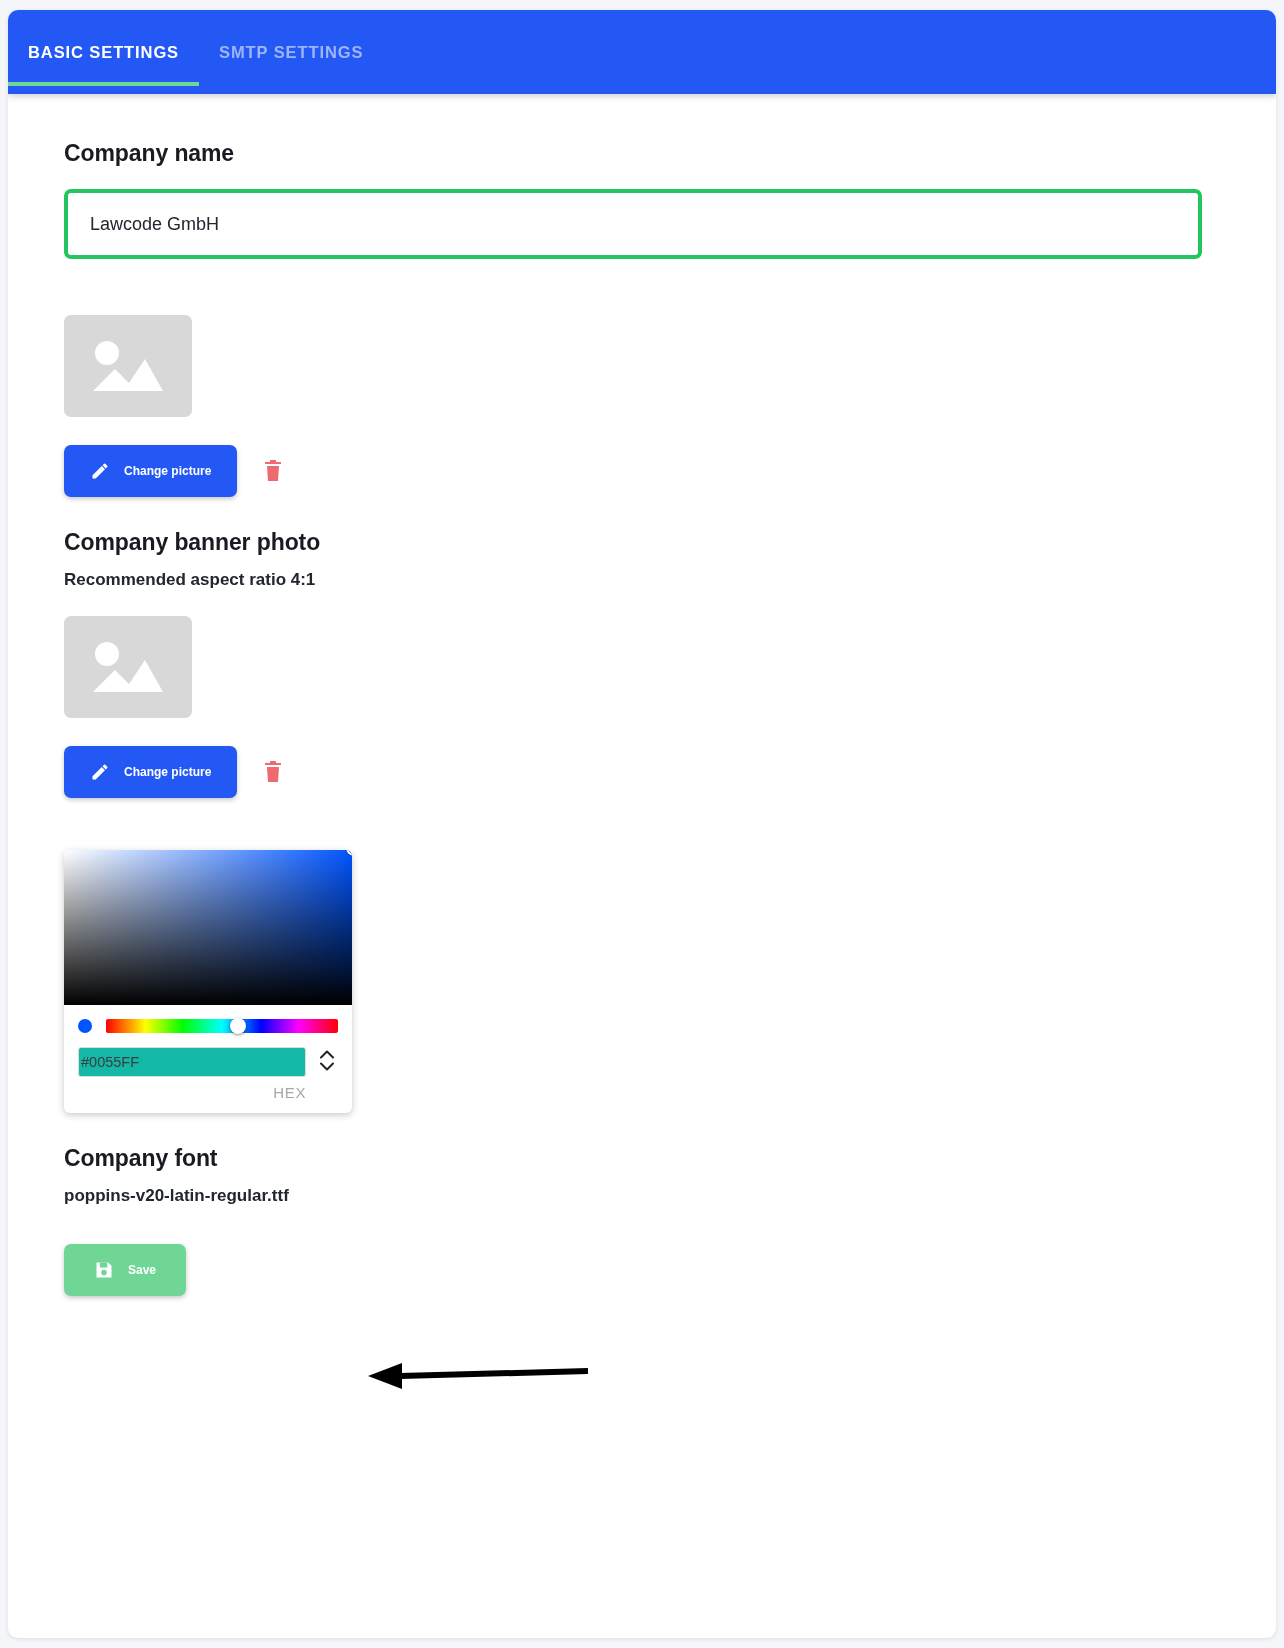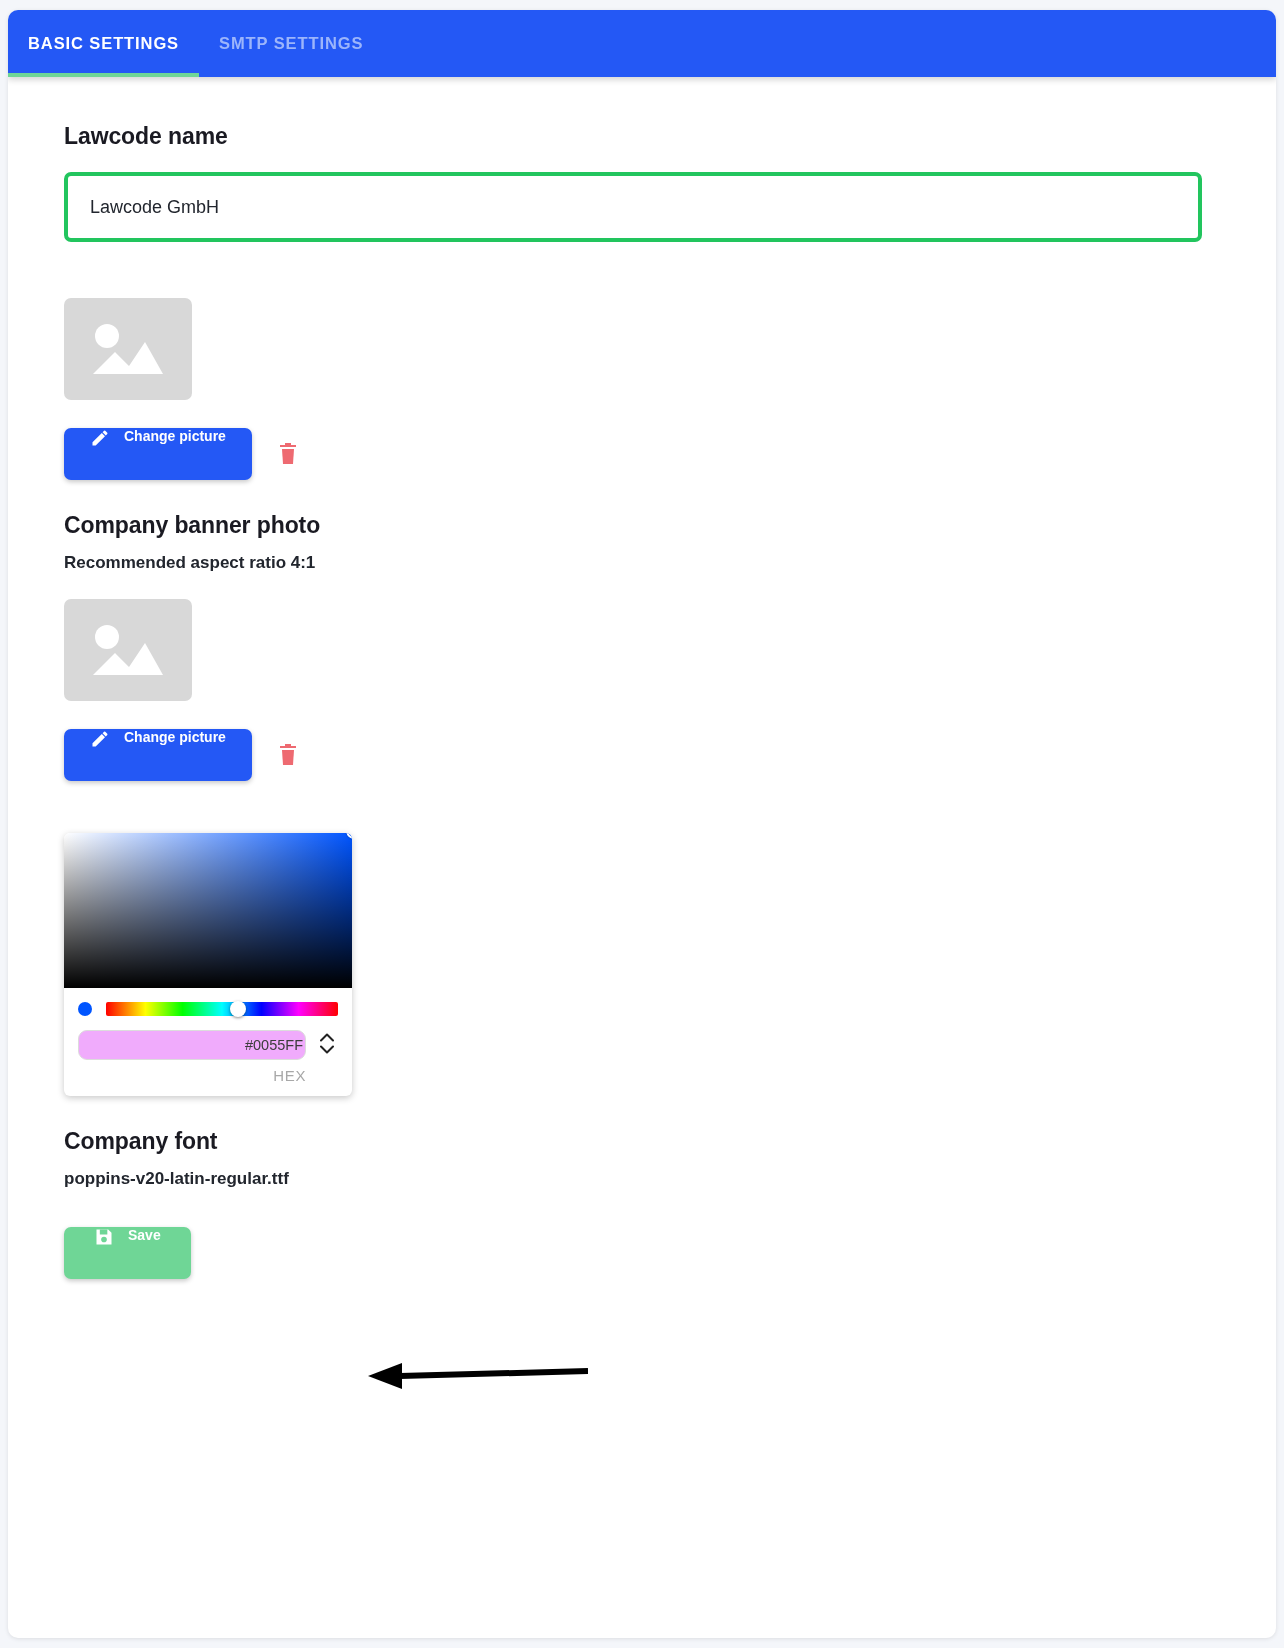--- a/index.html
+++ b/index.html
@@ -20,21 +20,21 @@
     left: 8px; top: 10px;
     width: 1268px; height: 1628px;
     background: #ffffff;
     border-radius: 10px;
     box-shadow: 0 1px 4px rgba(0,0,0,0.10);
     overflow: hidden;
   }
   
   .tabbar {
     position: relative;
-    height: 67px;
+    height: 84px;
     background: #2458f5;
     display: flex;
     align-items: center;
     padding-left: 0;
     box-shadow: 0 3px 6px rgba(0,0,0,0.16);
   }
   .tab {
     position: relative;
     height: 67px;
     display: flex;
@@ -108,28 +108,28 @@
   }
   
   .btn-row {
     margin-top: 28px;
     display: flex;
     align-items: center;
     gap: 20px;
   }
   .btn {
     display: inline-flex;
-    align-items: flex-start;
+    align-items: center;
     gap: 14px;
     height: 52px;
     padding: 0 26px;
     border: none;
     border-radius: 7px;
     font-family: "Liberation Sans", sans-serif;
-    font-size: 14px;
+    font-size: 12px;
     font-weight: bold;
     color: #fff;
     cursor: pointer;
     box-shadow: 0 2px 5px rgba(0,0,0,0.22);
   }
   .btn-blue { background: #2458f5; }
   .btn-green { background: #6fd696; padding: 0 30px; }
   .icon-btn {
     background: none;
     border: none;
@@ -201,23 +201,23 @@
     margin-top: 14px;
     display: flex;
     align-items: flex-start;
     gap: 10px;
   }
   .cp-field { flex: 1 1 auto; }
   .cp-hexinput {
     width: 100%;
     height: 30px;
     border: 1px solid #dcdcdc;
-    border-radius: 9px;
-    background: #f0abfc;
-    text-align: right;
+    border-radius: 3px;
+    background: #14b8a6;
+    text-align: left;
     font-family: "Liberation Sans", sans-serif;
     font-size: 14.5px;
     color: #3c3c3c;
     outline: none;
   }
   .cp-label {
     margin-top: 7px;
     text-align: right;
     font-size: 15px;
     letter-spacing: 0.6px;
@@ -253,21 +253,21 @@
         <span>BASIC SETTINGS</span>
       </div>
       <div class="tab inactive">
         <span>SMTP SETTINGS</span>
       </div>
     </div>
 
     <div class="content">
 
       
-      <h2 class="section">Lawcode name</h2>
+      <h2 class="section">Company name</h2>
       <div class="textfield">
         <input type="text" value="Lawcode GmbH" style="">
       </div>
 
       
       <div style="height:30px"></div>
       <div class="img-placeholder">
         <svg width="86" height="66" viewBox="0 0 86 66">
           <circle cx="22" cy="20" r="12" fill="#ffffff"></circle>
           <path d="M8 58 L30 36 L44 50 L60 26 L78 58 Z" fill="#ffffff"></path>

